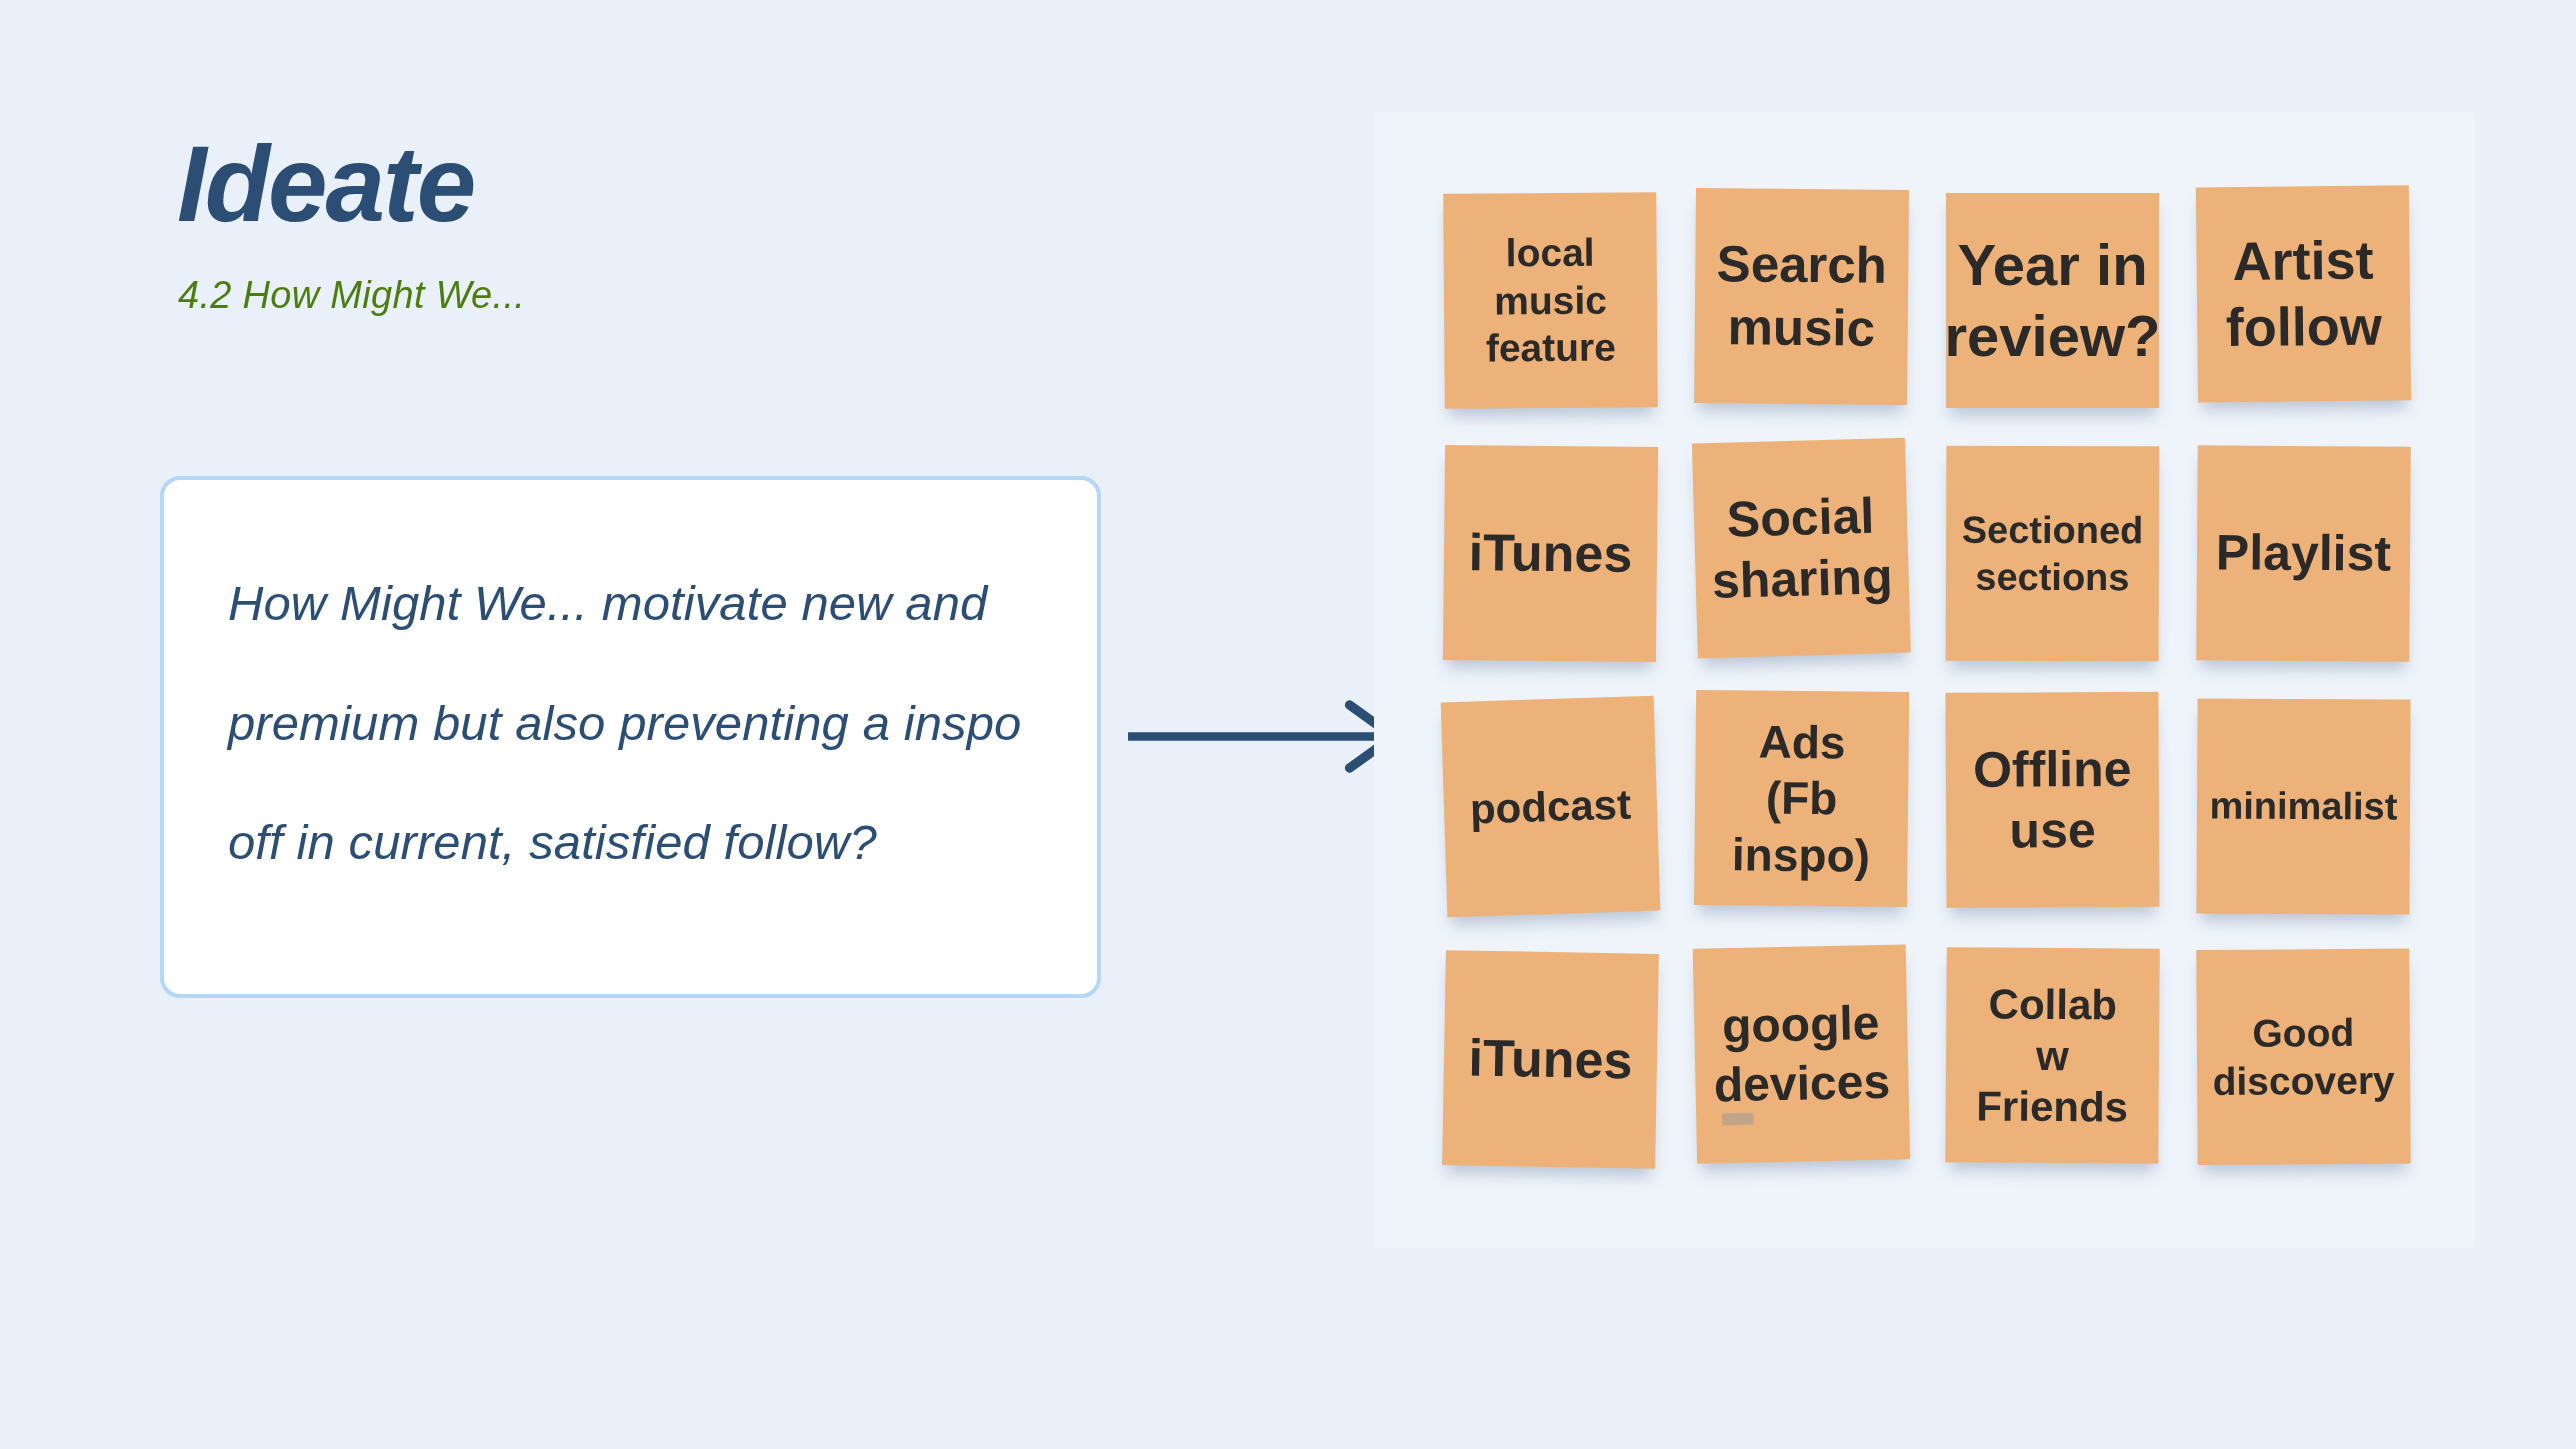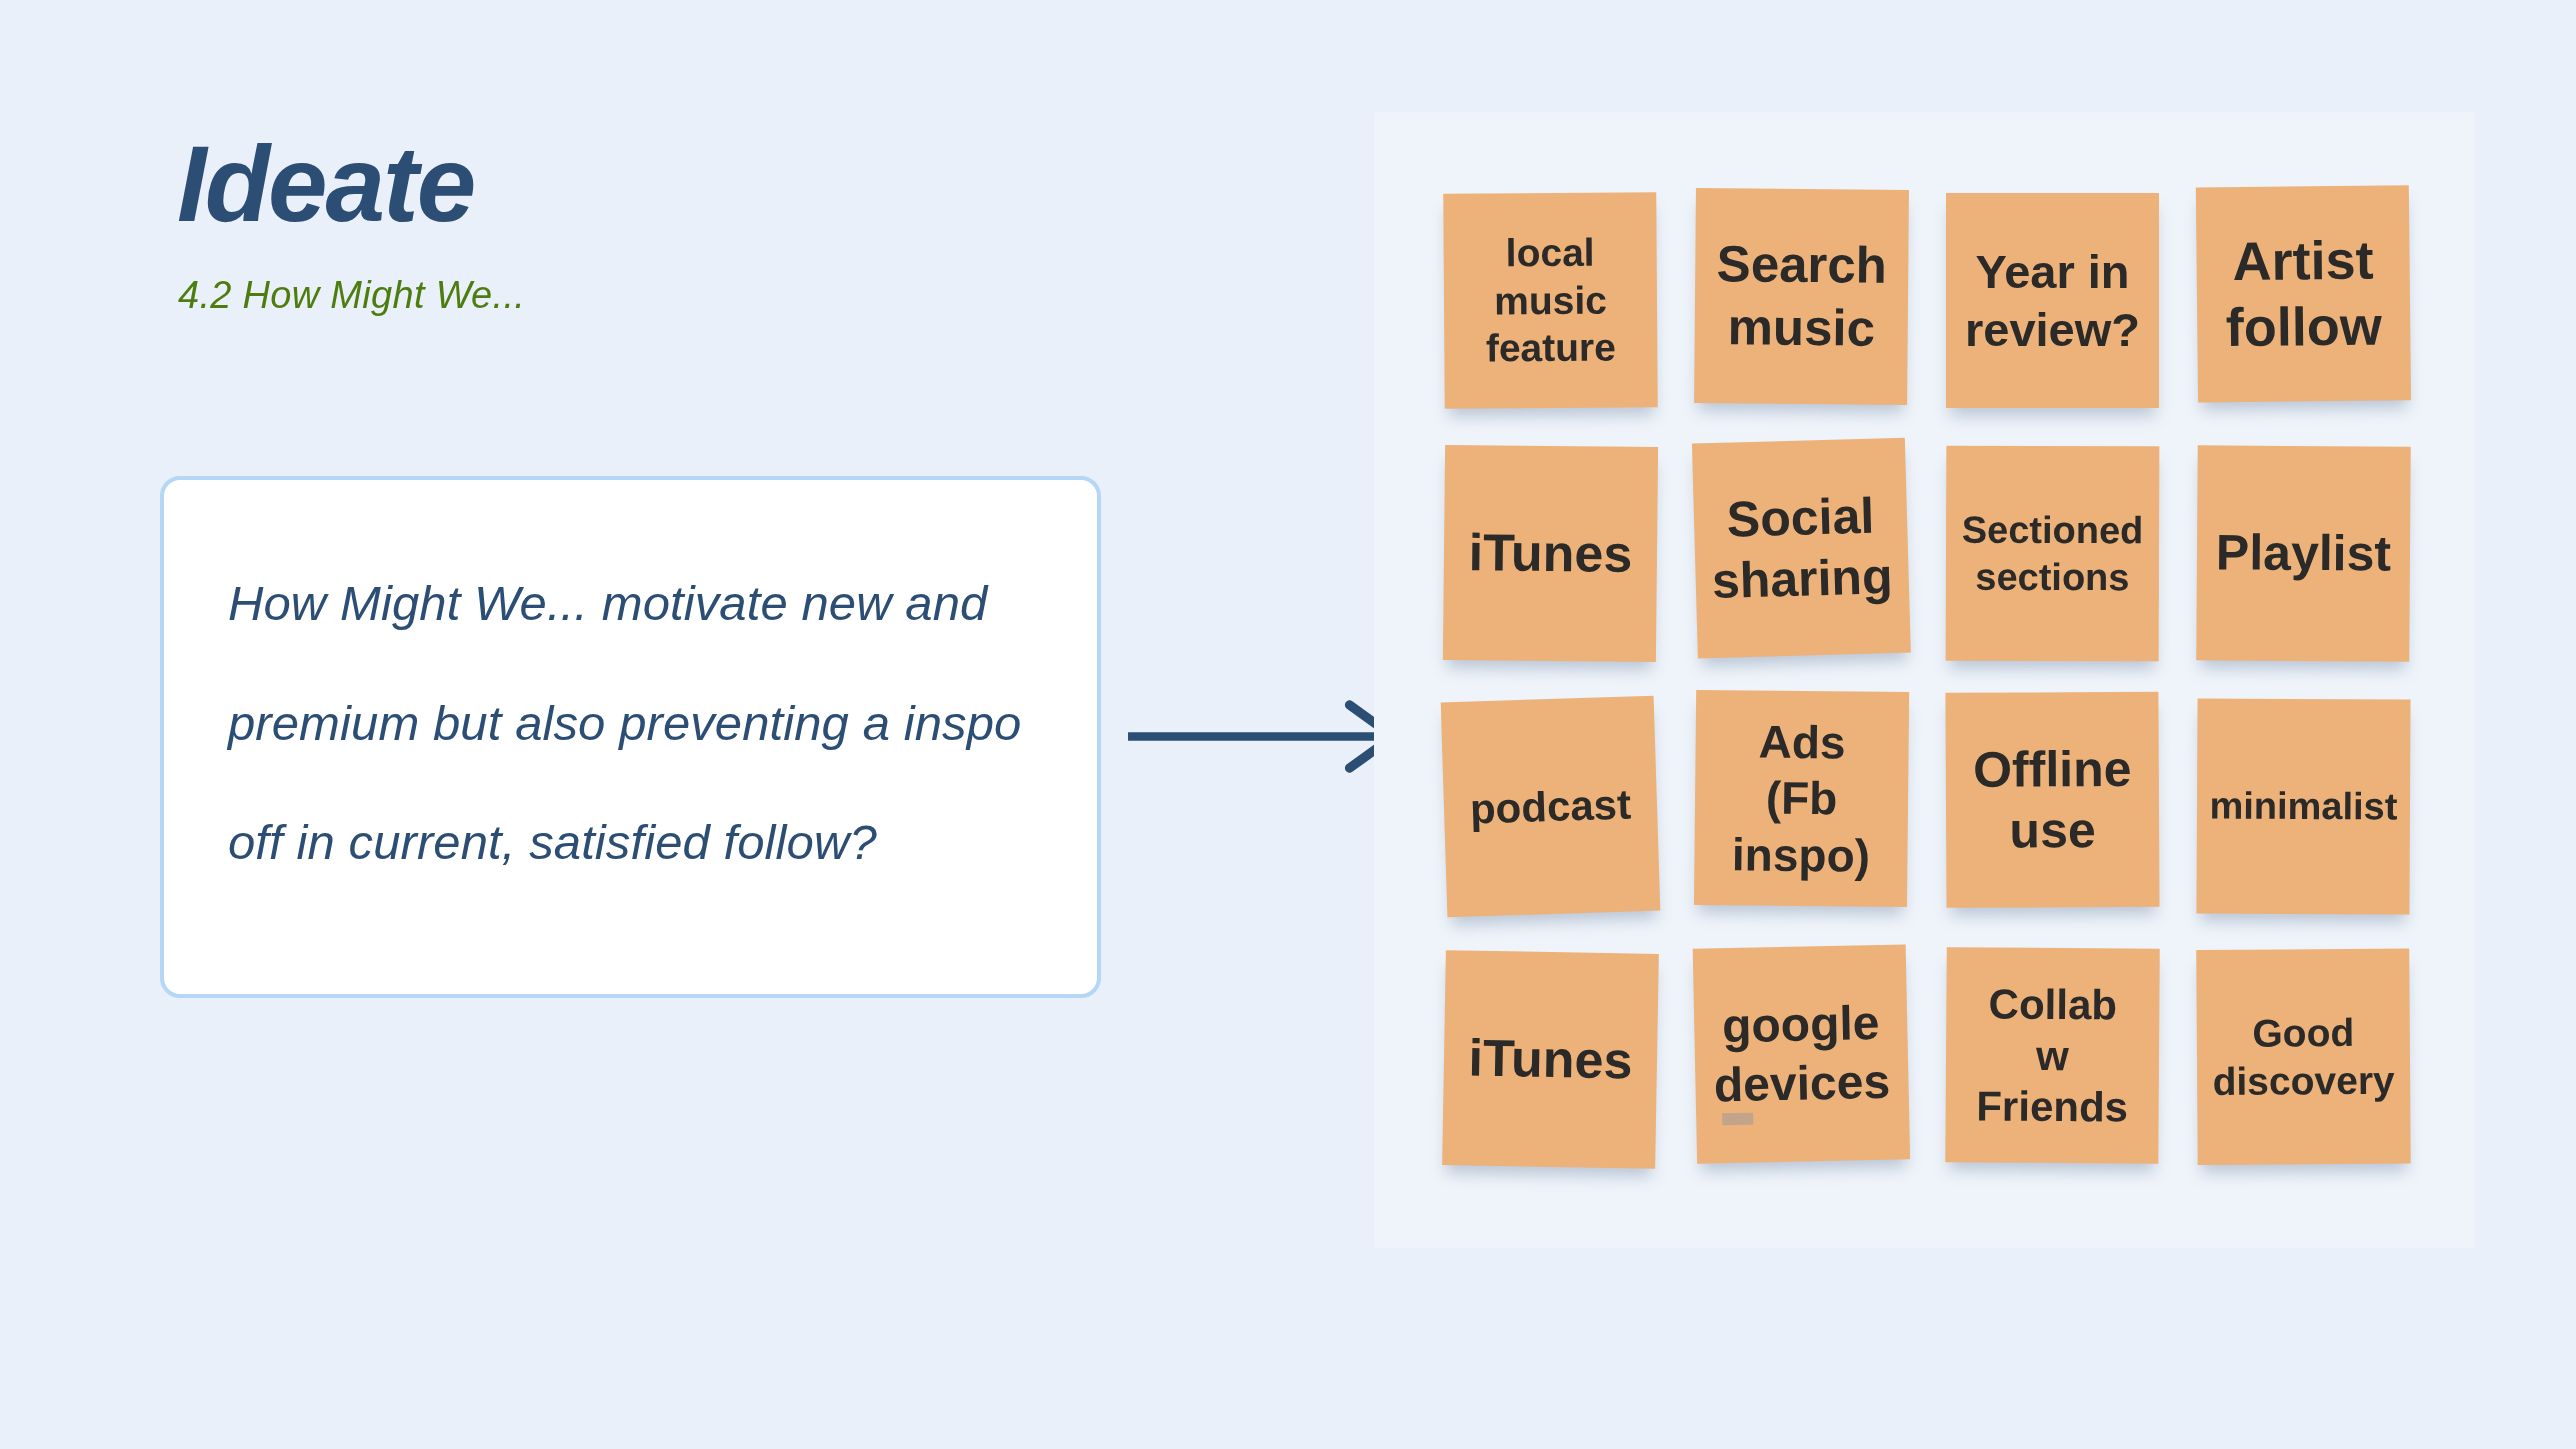--- a/index.html
+++ b/index.html
@@ -98,21 +98,21 @@
     text-align: center;
     padding: 6.7px 24px;
     box-sizing: border-box;
     line-height: 1.22;
     box-shadow: 0 12px 14.8px -4px rgba(104, 126, 158, 0.38);
     position: relative;
   }
   
   .note:nth-child(1)  { font-size: 39px; transform: rotate(-0.4deg); }
   .note:nth-child(2)  { font-size: 51px; transform: rotate(0.5deg) translateY(-4px); }
-  .note:nth-child(3)  { font-size: 47px; }
+  .note:nth-child(3)  { font-size: 58px; }
   .note:nth-child(4)  { font-size: 54px; transform: rotate(-0.6deg) translateY(-6.7px); }
   .note:nth-child(5)  { font-size: 52px; transform: rotate(0.6deg); }
   .note:nth-child(6)  { font-size: 50px; transform: rotate(-1.6deg) translateY(-5.4px); }
   .note:nth-child(7)  { font-size: 38px; transform: rotate(0.2deg); }
   .note:nth-child(8)  { font-size: 50px; transform: rotate(0.4deg); }
   .note:nth-child(9)  { font-size: 42px; transform: rotate(-1.8deg); }
   .note:nth-child(10) { font-size: 46px; transform: rotate(0.6deg) translateY(-8px); }
   .note:nth-child(11) { font-size: 50px; transform: rotate(-0.3deg) translateY(-6.7px); }
   .note:nth-child(12) { font-size: 38px; transform: rotate(0.3deg); }
   .note:nth-child(13) { font-size: 52px; transform: rotate(1.0deg); }

